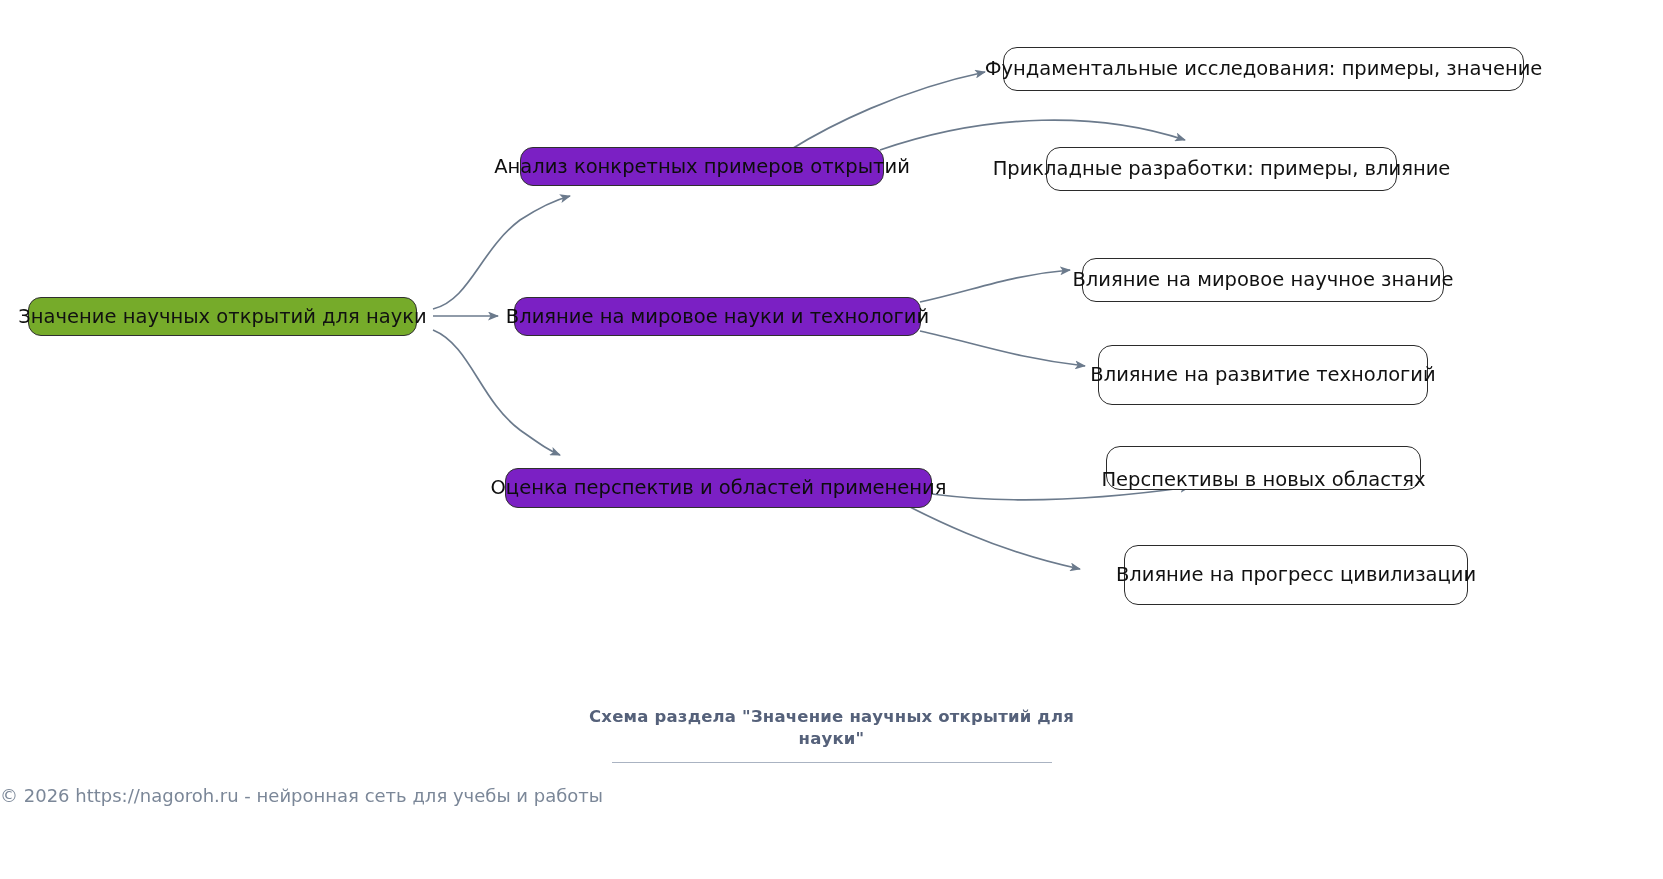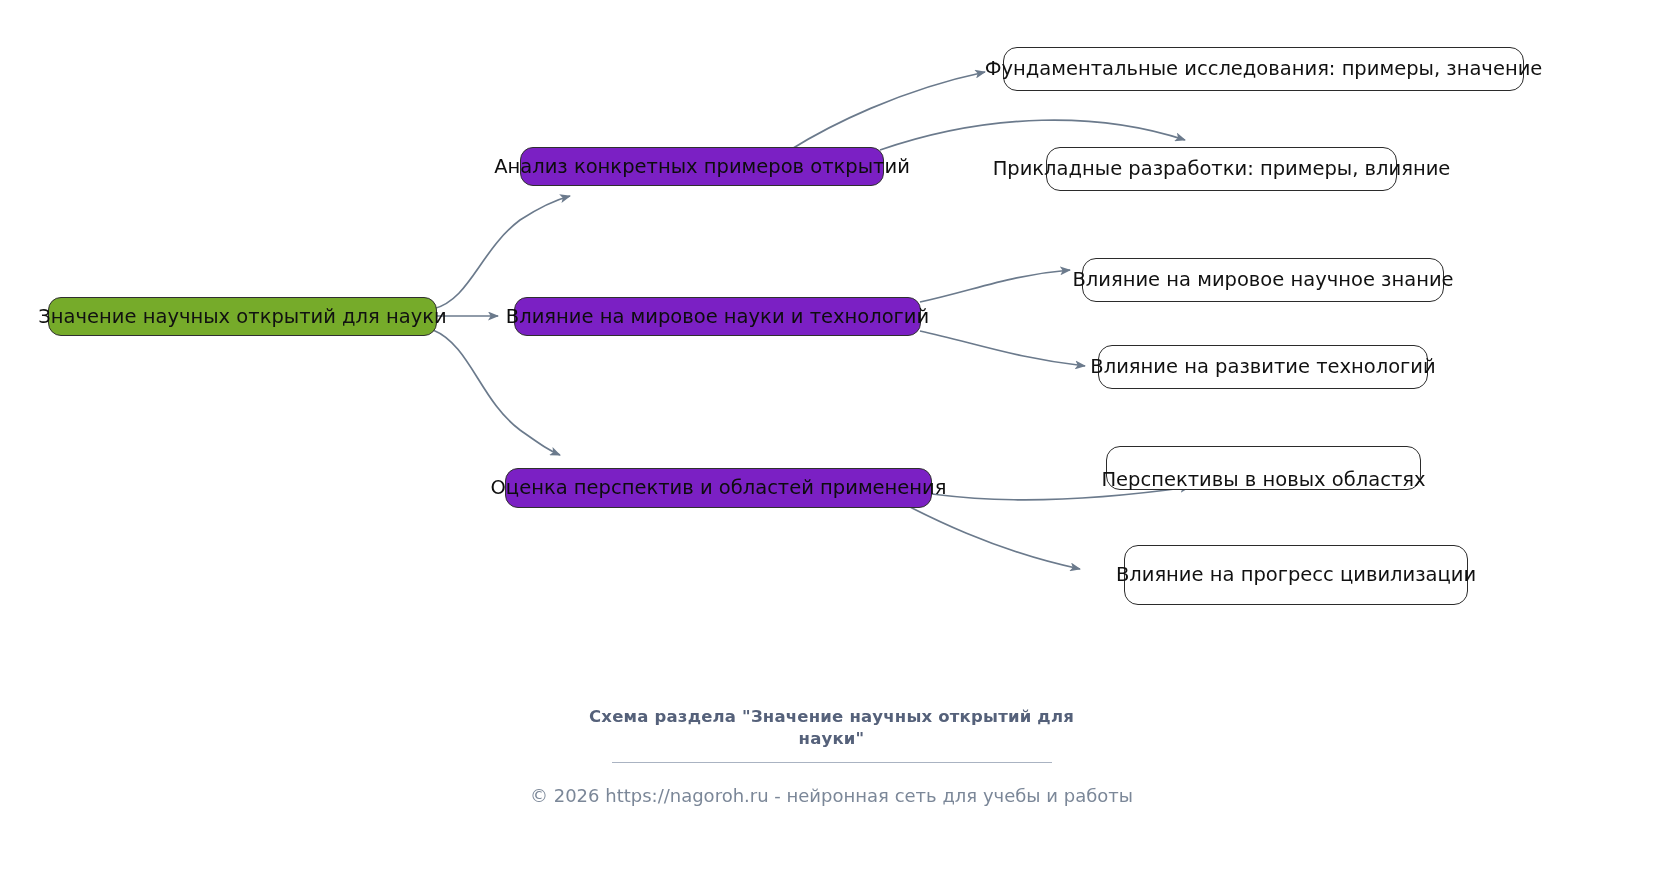--- a/index.html
+++ b/index.html
@@ -101,21 +101,21 @@
     top: 762px;
     width: 440px;
     height: 0;
     border-top: 1.3px solid #aab3c2;
   }
   #footer-credit {
     position: absolute;
     left: 0;
     width: 1663px;
     top: 785px;
-    text-align: center;
+    text-align: left;
     font-size: 18px;
     color: #7b8798;
   }
 </style>
 </head>
 <body>
 
 <div id="canvas">
 
   <svg id="edges" viewBox="0 0 1663 879" width="1663" height="879">
@@ -137,21 +137,21 @@
 
     <path class="edge-path" marker-end="url(#arrowhead)" d="M 920 302 C 975 290 1010 275 1070 270"></path>
 
     <path class="edge-path" marker-end="url(#arrowhead)" d="M 920 331 C 975 343 1015 358 1085 366"></path>
 
     <path class="edge-path" marker-end="url(#arrowhead)" d="M 862 481 C 960 505 1060 505 1190 487"></path>
 
     <path class="edge-path" marker-end="url(#arrowhead)" d="M 862 481 C 930 520 1000 552 1080 569"></path>
   </svg>
 
-  <div class="node root" style="left:48px; top:297px; width:389px; height:39px;">
+  <div class="node root" style="left:28px; top:297px; width:389px; height:39px;">
     <span class="node-label">Значение научных открытий для науки</span>
   </div>
 
   <div class="node branch" style="left:520px; top:147px; width:364px; height:39px;">
     <span class="node-label">Анализ конкретных примеров открытий</span>
   </div>
 
   <div class="node branch" style="left:514px; top:297px; width:407px; height:39px;">
     <span class="node-label">Влияние на мировое науки и технологий</span>
   </div>
@@ -165,21 +165,21 @@
   </div>
 
   <div class="node leaf" style="left:1046px; top:147px; width:351px; height:44px;">
     <span class="node-label">Прикладные разработки: примеры, влияние</span>
   </div>
 
   <div class="node leaf" style="left:1082px; top:246px; width:362px; height:44px;margin-top:12px;">
     <span class="node-label">Влияние на мировое научное знание</span>
   </div>
 
-  <div class="node leaf" style="left:1098px; top:345px; width:330px; height:44px;justify-content:center;">
+  <div class="node leaf" style="left:1098px; top:345px; width:330px; height:60px;justify-content:center;">
     <span class="node-label">Влияние на развитие технологий</span>
   </div>
 
   <div class="node leaf" style="left:1106px; top:446px; width:315px; height:44px;align-items:flex-end;">
     <span class="node-label">Перспективы в новых областях</span>
   </div>
 
   <div class="node leaf" style="left:1124px; top:545px; width:344px; height:60px;">
     <span class="node-label">Влияние на прогресс цивилизации</span>
   </div>

